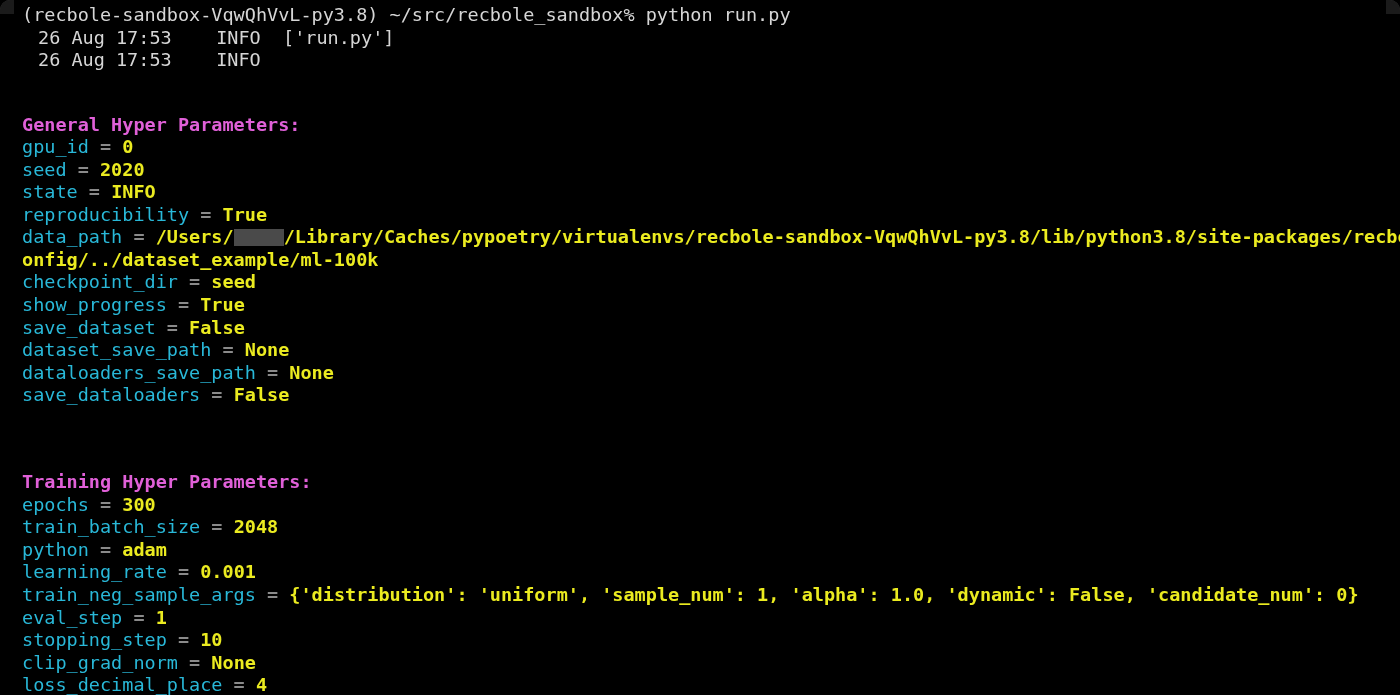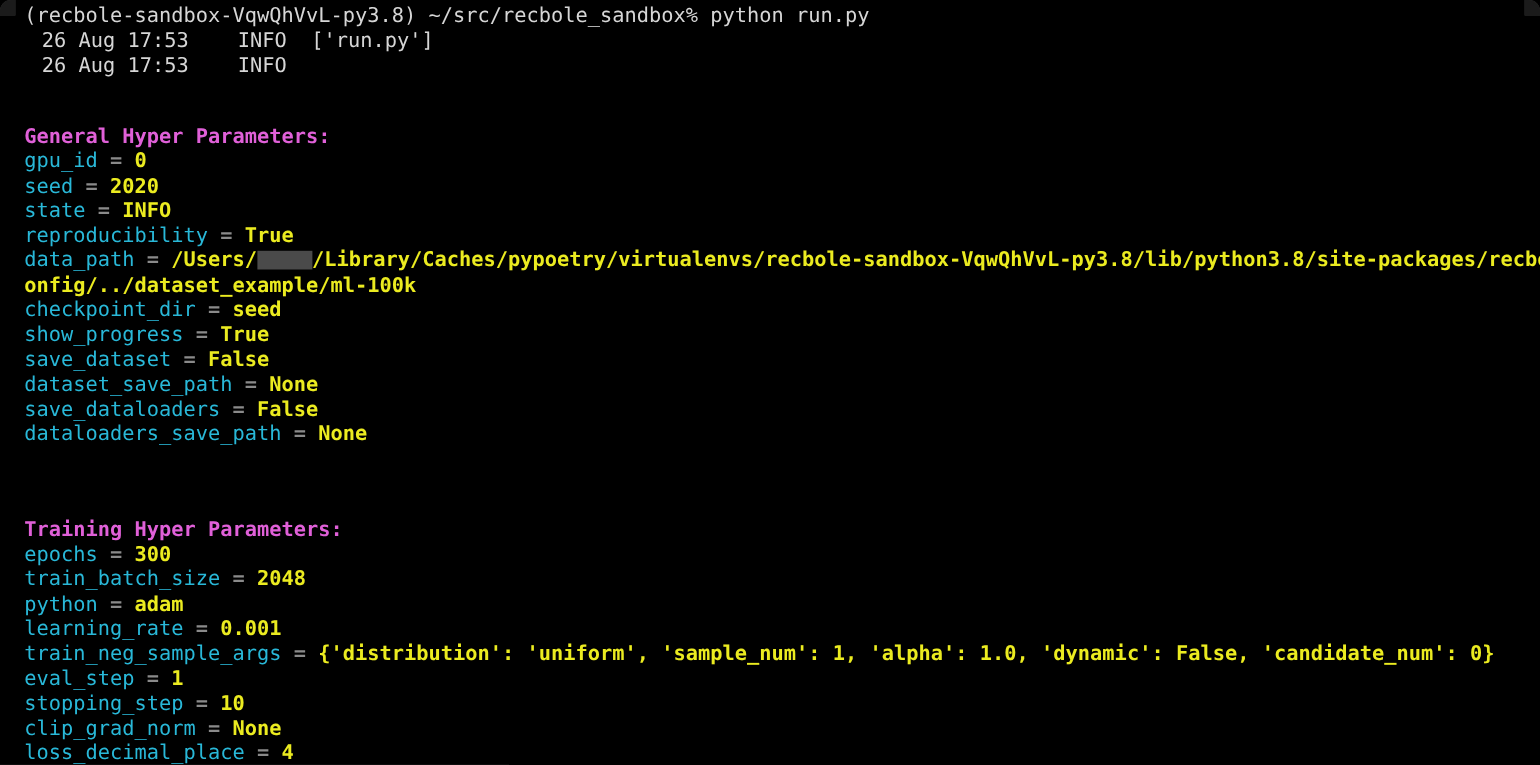--- a/index.html
+++ b/index.html
@@ -101,23 +101,23 @@
     <div class="line c-val">onfig/../dataset_example/ml-100k</div>
 
     <div class="line"><span class="c-key">checkpoint_dir</span><span class="c-eq"> = </span><span class="c-val">seed</span></div>
 
     <div class="line"><span class="c-key">show_progress</span><span class="c-eq"> = </span><span class="c-val">True</span></div>
 
     <div class="line"><span class="c-key">save_dataset</span><span class="c-eq"> = </span><span class="c-val">False</span></div>
 
     <div class="line"><span class="c-key">dataset_save_path</span><span class="c-eq"> = </span><span class="c-val">None</span></div>
 
+    <div class="line"><span class="c-key">dataloaders_save_path</span><span class="c-eq"> = </span><span class="c-val">None</span></div>
+
     <div class="line"><span class="c-key">save_dataloaders</span><span class="c-eq"> = </span><span class="c-val">False</span></div>
-
-    <div class="line"><span class="c-key">dataloaders_save_path</span><span class="c-eq"> = </span><span class="c-val">None</span></div>
 
 
     <div class="line blank"></div>
 
     <div class="line c-header">Training Hyper Parameters:</div>
 
     <div class="line"><span class="c-key">epochs</span><span class="c-eq"> = </span><span class="c-val">300</span></div>
 
     <div class="line"><span class="c-key">train_batch_size</span><span class="c-eq"> = </span><span class="c-val">2048</span></div>
 

